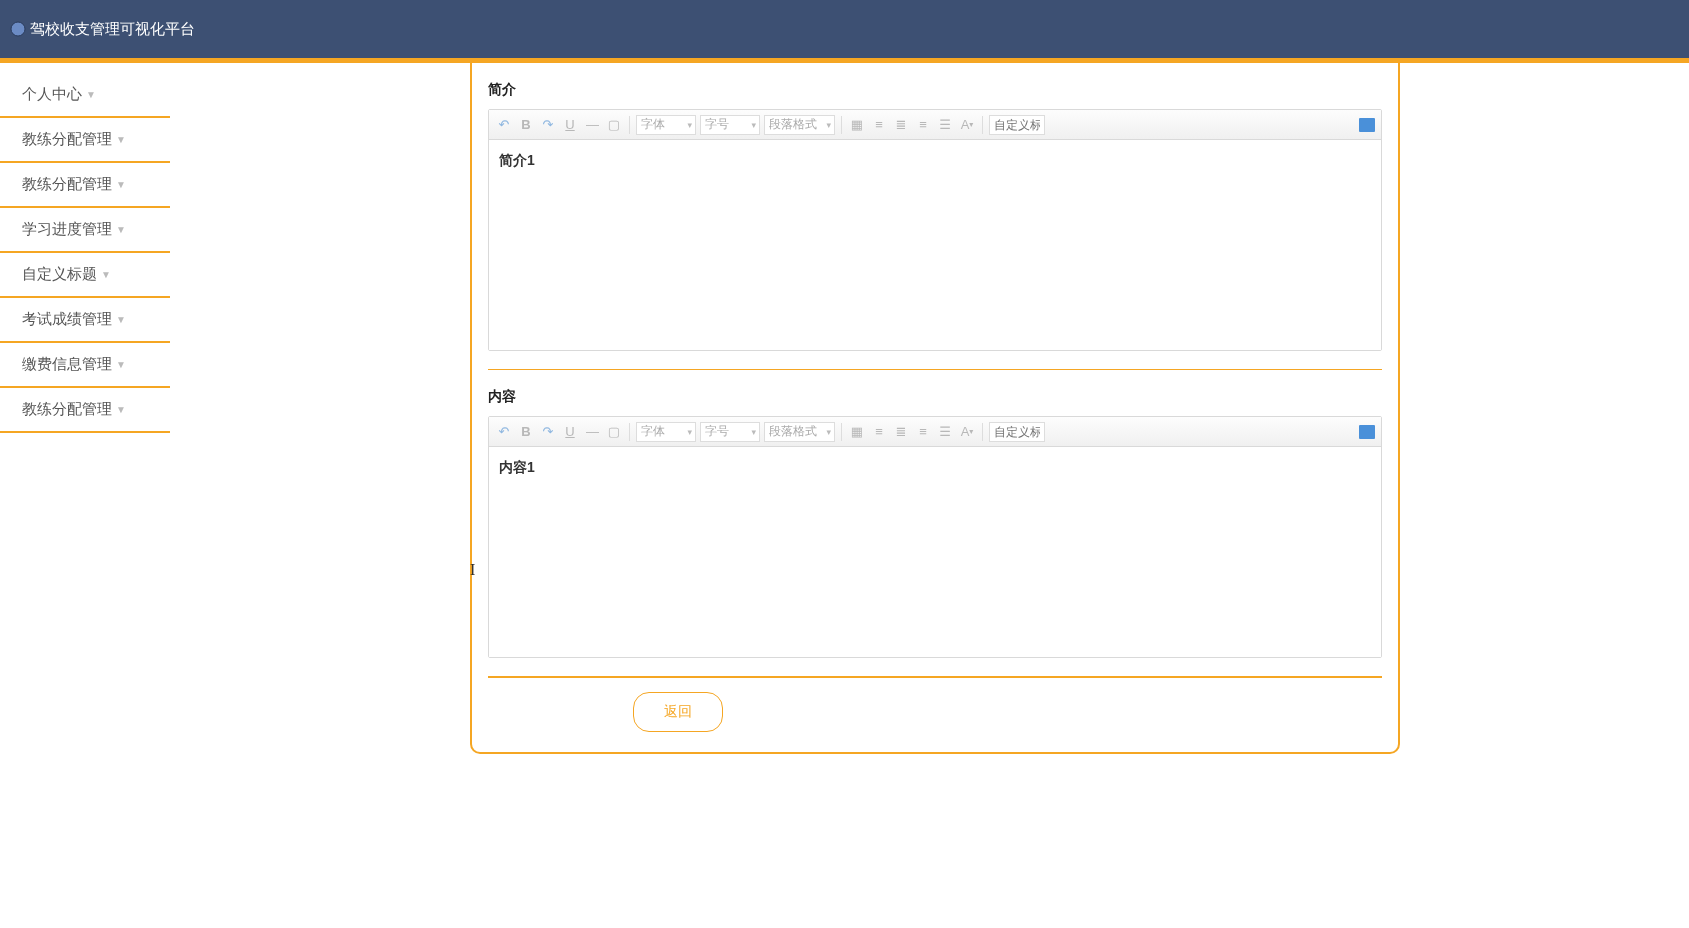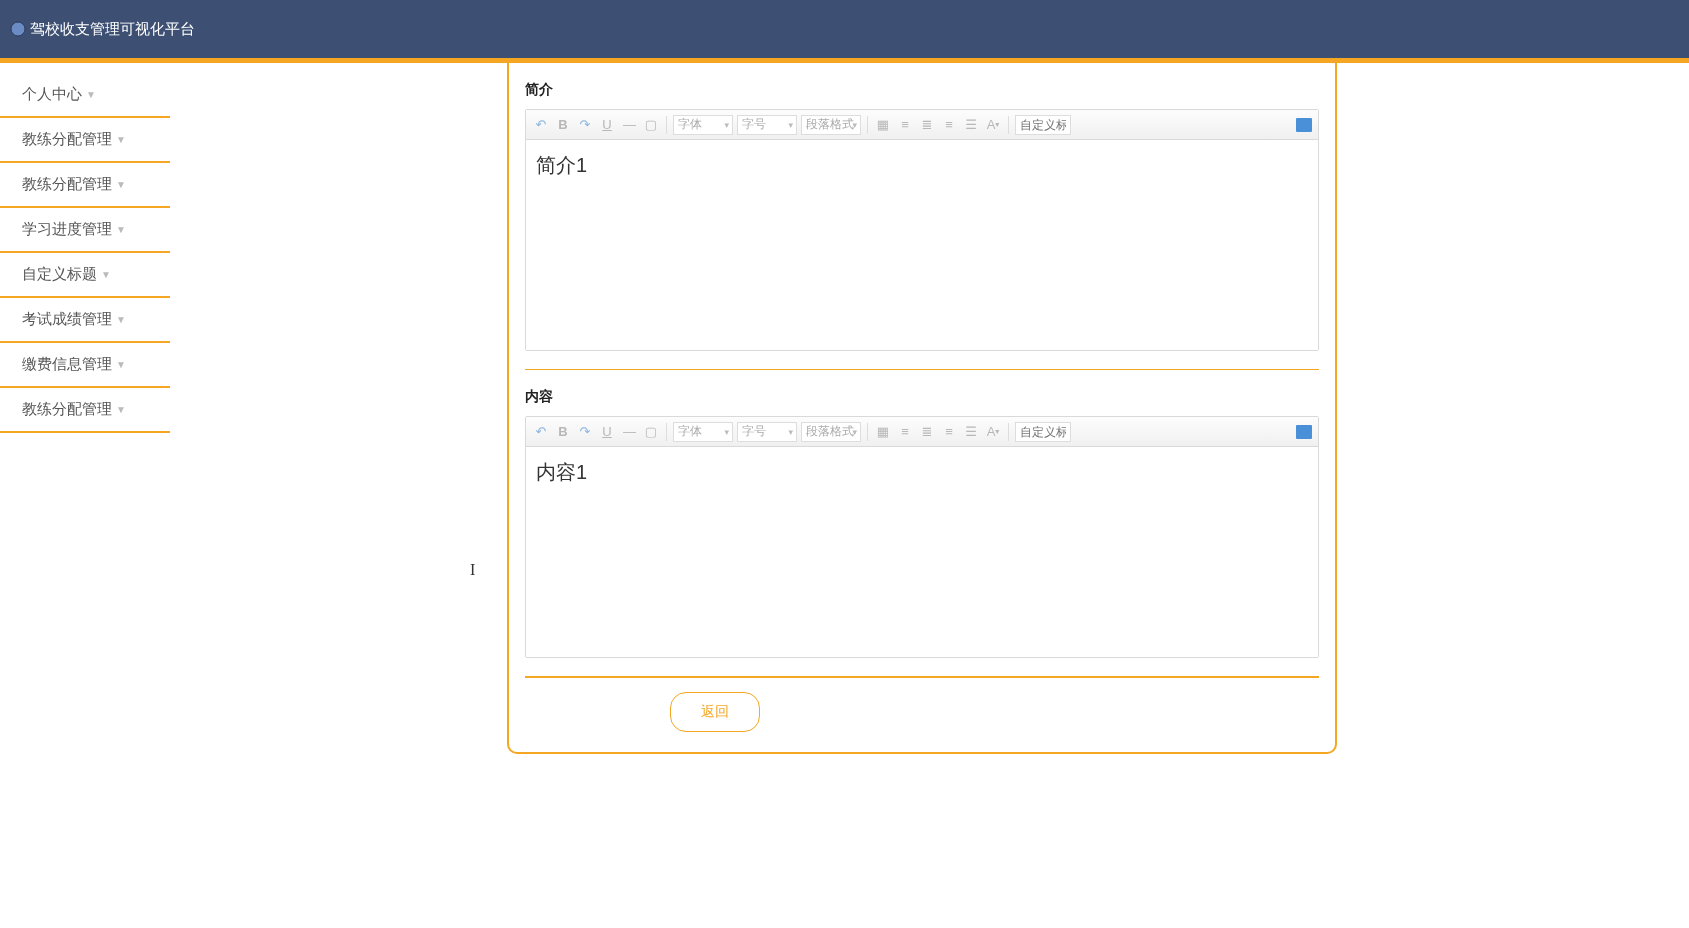--- a/index.html
+++ b/index.html
@@ -45,25 +45,24 @@
   }
   
   .main {
     flex: 1;
     padding: 0 20px 20px 300px;
   }
   .card {
     border: 2px solid #f5a623;
     border-radius: 10px;
     padding: 0 16px 20px 16px;
-    width: 830px;
+    width: 930px;
     border-top: none;
     border-top-left-radius: 0;
     border-top-right-radius: 0;
-    margin-left: 37px;
   }
   .section {
     border-bottom: 1px solid #f5a623;
     padding: 18px 0 18px 0;
   }
   .section:last-of-type { border-bottom: none; }
   .section-label {
     font-weight: bold;
     font-size: 14px;
     color: #222;
@@ -96,21 +95,21 @@
   }
   .tb-sep {
     width: 1px; height: 18px; background: #ddd; margin: 0 2px;
   }
   .tb-select {
     height: 20px;
     border: 1px solid #ddd;
     background: #fff;
     font-size: 12px;
     color: #aaa;
-    padding: 0 6px 0 4px;
+    padding: 0 17px 0 4px;
     min-width: 60px;
     position: relative;
     display: inline-flex;
     align-items: center;
     cursor: pointer;
   }
   .tb-select::after {
     content: "▾";
     position: absolute;
     right: 3px;
@@ -129,23 +128,24 @@
   .tb-spacer { flex: 1; }
   .tb-fullscreen {
     width: 16px; height: 14px;
     background: #4a90d9;
     border-radius: 1px;
     cursor: pointer;
   }
   .editor-body {
     min-height: 210px;
     padding: 12px 10px;
-    font-size: 20px;
+    font-size: 14px;
     color: #333;
     background: #fff;
+    font-weight: bold;
   }
   .footer-row {
     border-top: 1px solid #f5a623;
     padding-top: 14px;
     text-align: left;
     padding-left: 145px;
   }
   .back-btn {
     display: inline-block;
     border: 1px solid #f5a623;

